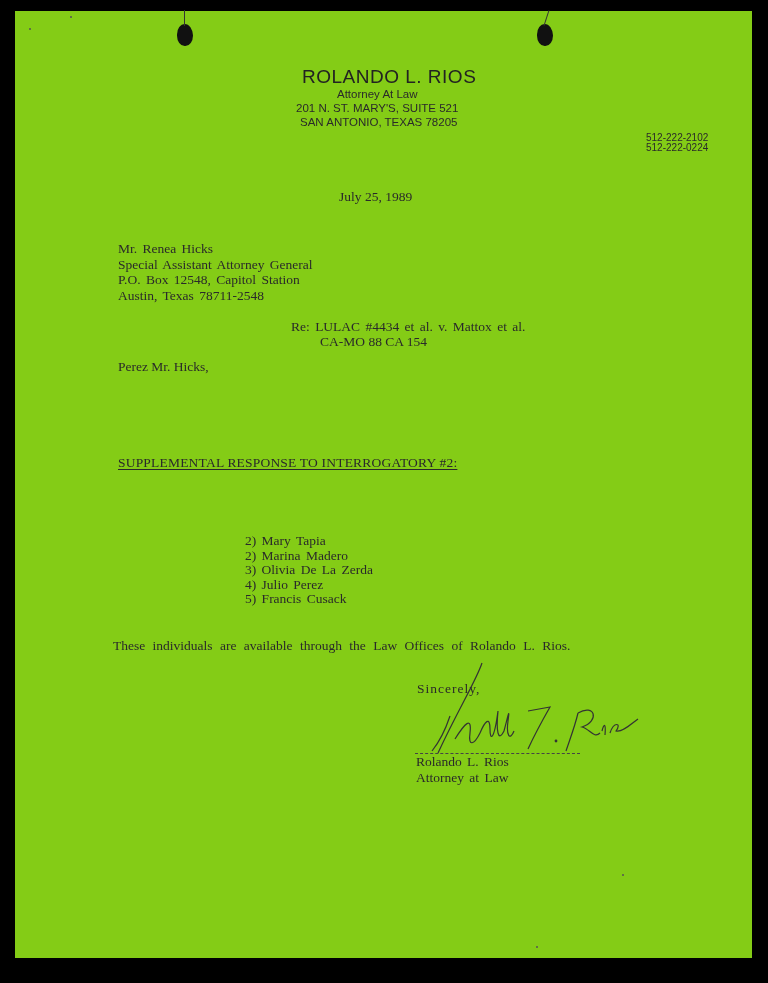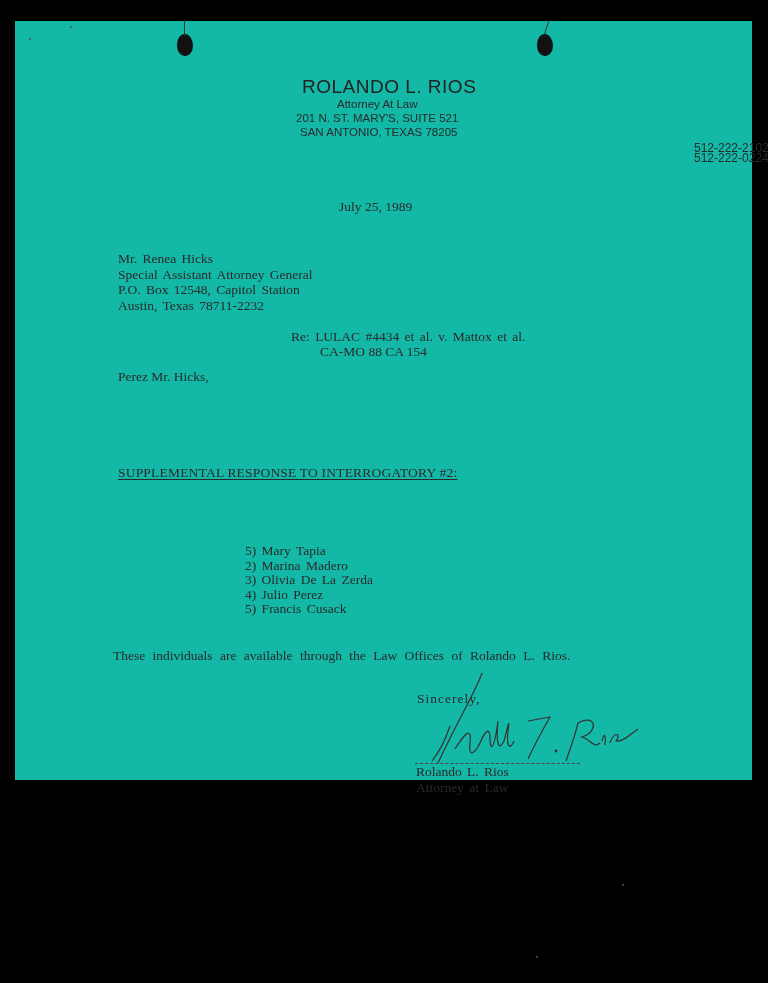--- a/index.html
+++ b/index.html
@@ -6,24 +6,24 @@
       margin: 0;
       padding: 0;
       background: #000;
       width: 768px;
       height: 983px;
       overflow: hidden;
     }
     .paper {
       position: absolute;
       left: 15px;
-      top: 21px;
+      top: 11px;
       width: 737px;
-      height: 759px;
-      background: #14b8a6;
+      height: 947px;
+      background: #84cc16;
       color: #2a2a2a;
     }
     .abs { position: absolute; white-space: nowrap; }
     .sans { font-family: "Liberation Sans", "DejaVu Sans", sans-serif; }
     .serif { font-family: "Liberation Serif", "DejaVu Serif", serif; }
 
     .punch {
       position: absolute;
       width: 16px;
       height: 22px;
@@ -37,21 +37,21 @@
       top: -14px;
       width: 1px;
       height: 16px;
       background: #333;
     }
     .punch.right::before { transform: rotate(18deg); left: 9px; }
 
     .lh-name { font-size: 19px; letter-spacing: 0.5px; color: #222; }
     .lh-line { font-size: 11.5px; color: #2a2a2a; line-height: 15px; }
     .lh-left { font-size: 8px; line-height: 10px; text-align: center; color: #2a2a2a; }
-    .lh-phone { font-size: 12px; line-height: 10px; color: #2a2a2a; margin-left: 48px; }
+    .lh-phone { font-size: 10px; line-height: 10px; color: #2a2a2a; }
 
     .body-text { font-size: 13.5px; line-height: 15.5px; color: #2a2a2a; }
     .italic { }
     .heading {
       font-size: 13.5px;
       text-decoration: underline;
       text-underline-offset: 2px;
       letter-spacing: 0.2px;
     }
     .para {
@@ -92,37 +92,37 @@
     <div>512-222-2102</div>
     <div>512-222-0224</div>
   </div>
 
   <div class="abs serif body-text" style="left:324px; top:178px;">July 25, 1989</div>
 
   <div class="abs serif body-text" style="left:103px; top:230px; word-spacing:2px;">
     <div>Mr. Renea Hicks</div>
     <div>Special Assistant Attorney General</div>
     <div>P.O. Box 12548, Capitol Station</div>
-    <div>Austin, Texas 78711-2232</div>
+    <div>Austin, Texas 78711-2548</div>
   </div>
 
   <div class="abs serif body-text" style="left:276px; top:308px; word-spacing:2px;">
     <span>Re:</span>
     <span class="italic">LULAC #4434 et al. v. Mattox et al.</span>
   </div>
   <div class="abs serif body-text" style="left:305px; top:323px;">CA-MO 88 CA 154</div>
 
   <div class="abs serif body-text" style="left:103px; top:348px;">Perez Mr. Hicks,</div>
 
 
   <div class="abs serif heading" style="left:103px; top:436px;margin-top:8px;">SUPPLEMENTAL RESPONSE TO INTERROGATORY #2:</div>
 
 
   <div class="abs serif body-text" style="left:230px; top:523px; word-spacing:2px;">
-    <span class="list-item">5) Mary Tapia</span>
+    <span class="list-item">2) Mary Tapia</span>
     <span class="list-item">2) Marina Madero</span>
     <span class="list-item">3) Olivia De La Zerda</span>
     <span class="list-item">4) Julio Perez</span>
     <span class="list-item">5) Francis Cusack</span>
   </div>
 
   <div class="abs serif body-text" style="left:98px; top:627px; word-spacing:4px;">These individuals are available through the Law Offices of Rolando L. Rios.</div>
 
   <div class="abs serif body-text" style="left:402px; top:670px; letter-spacing:1px;">Sincerely,</div>
 

